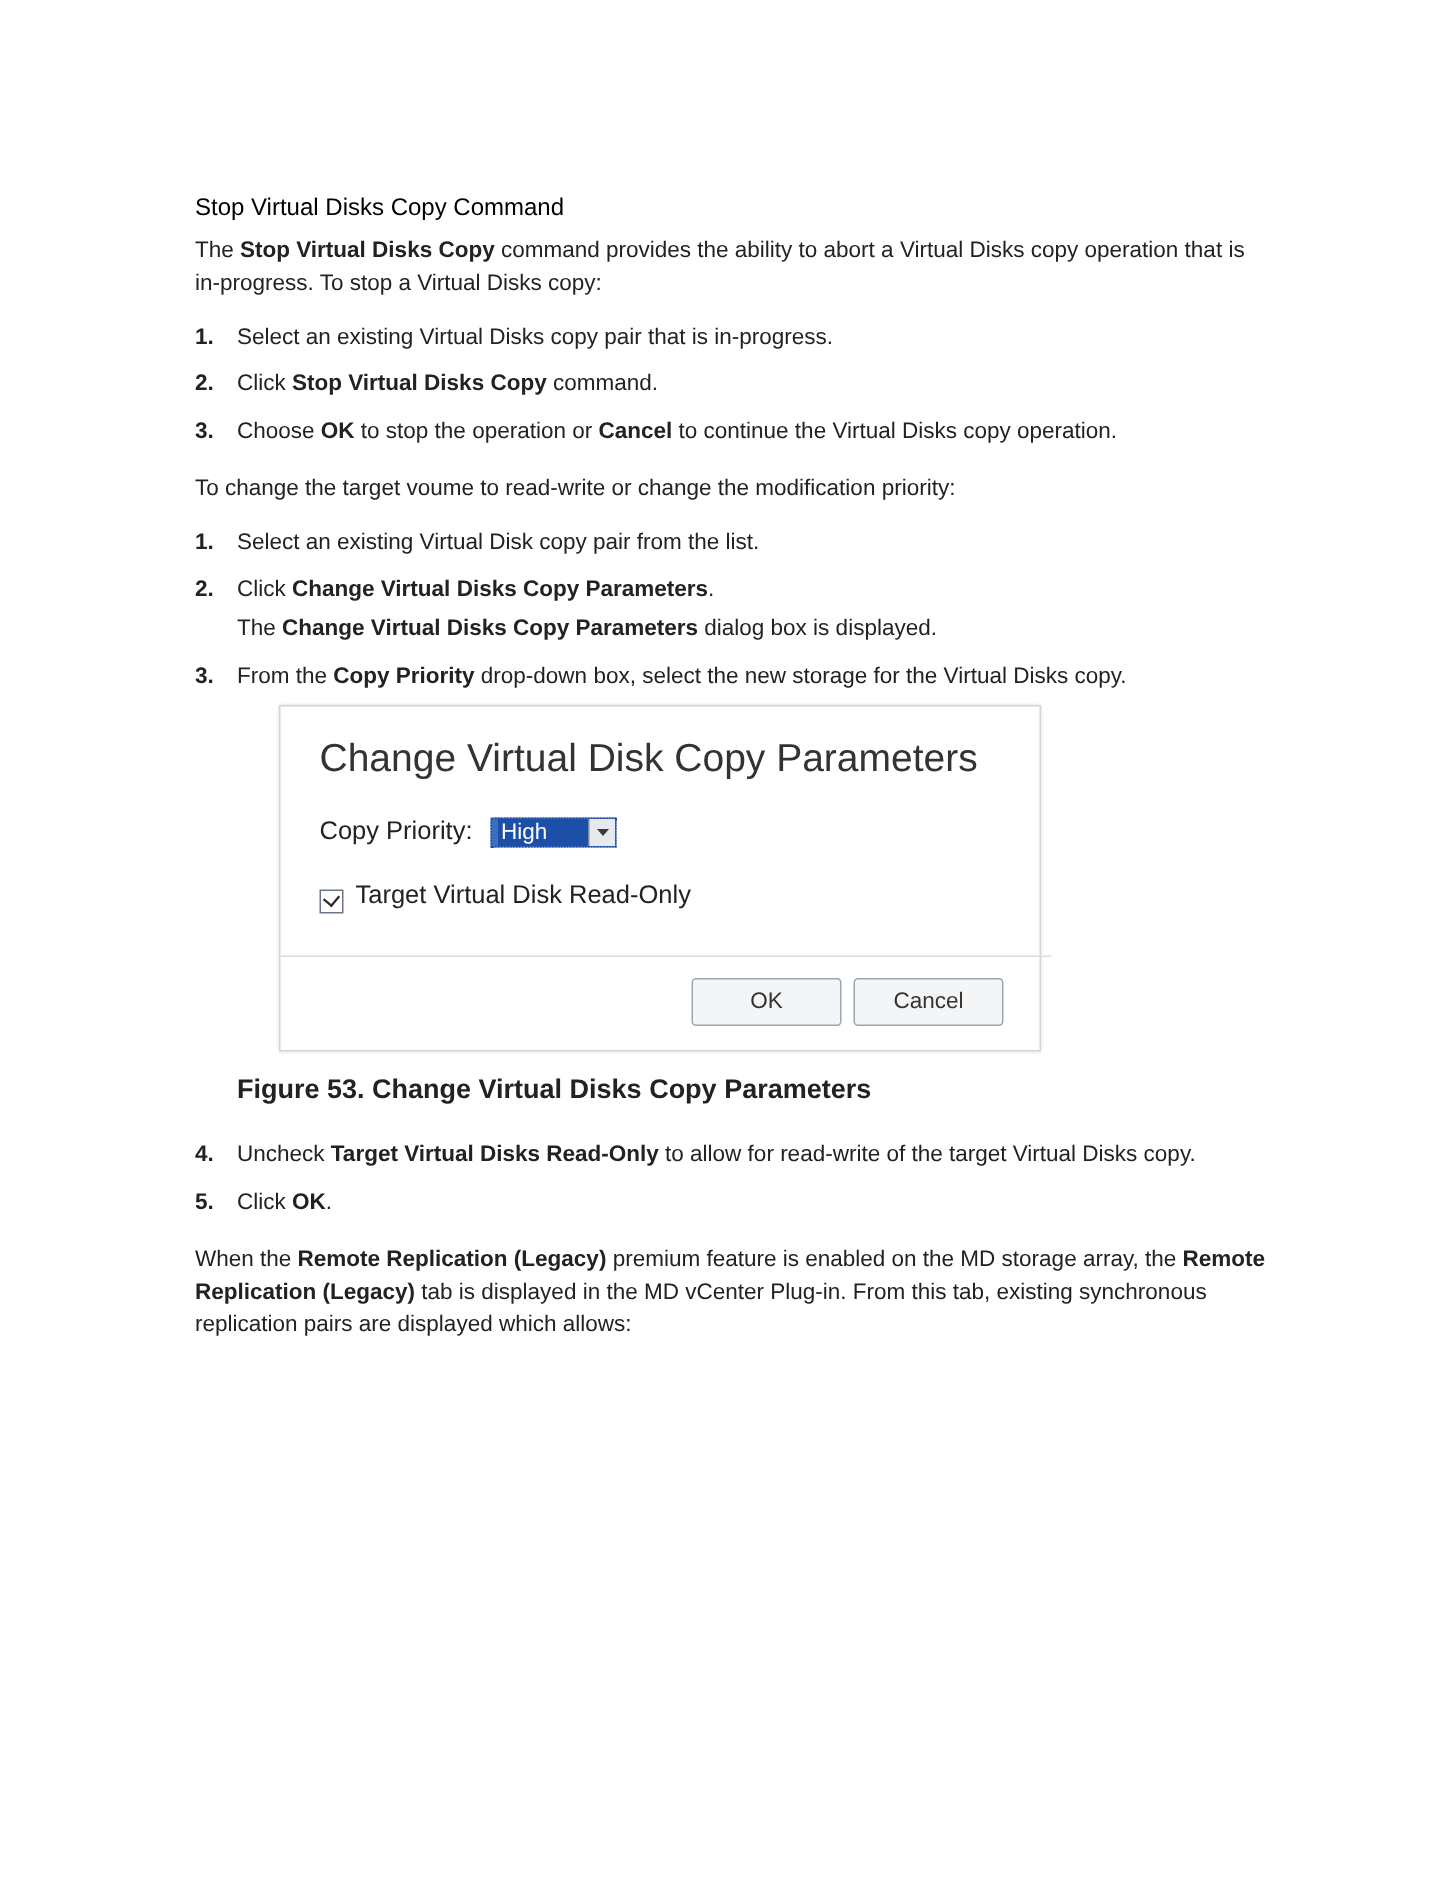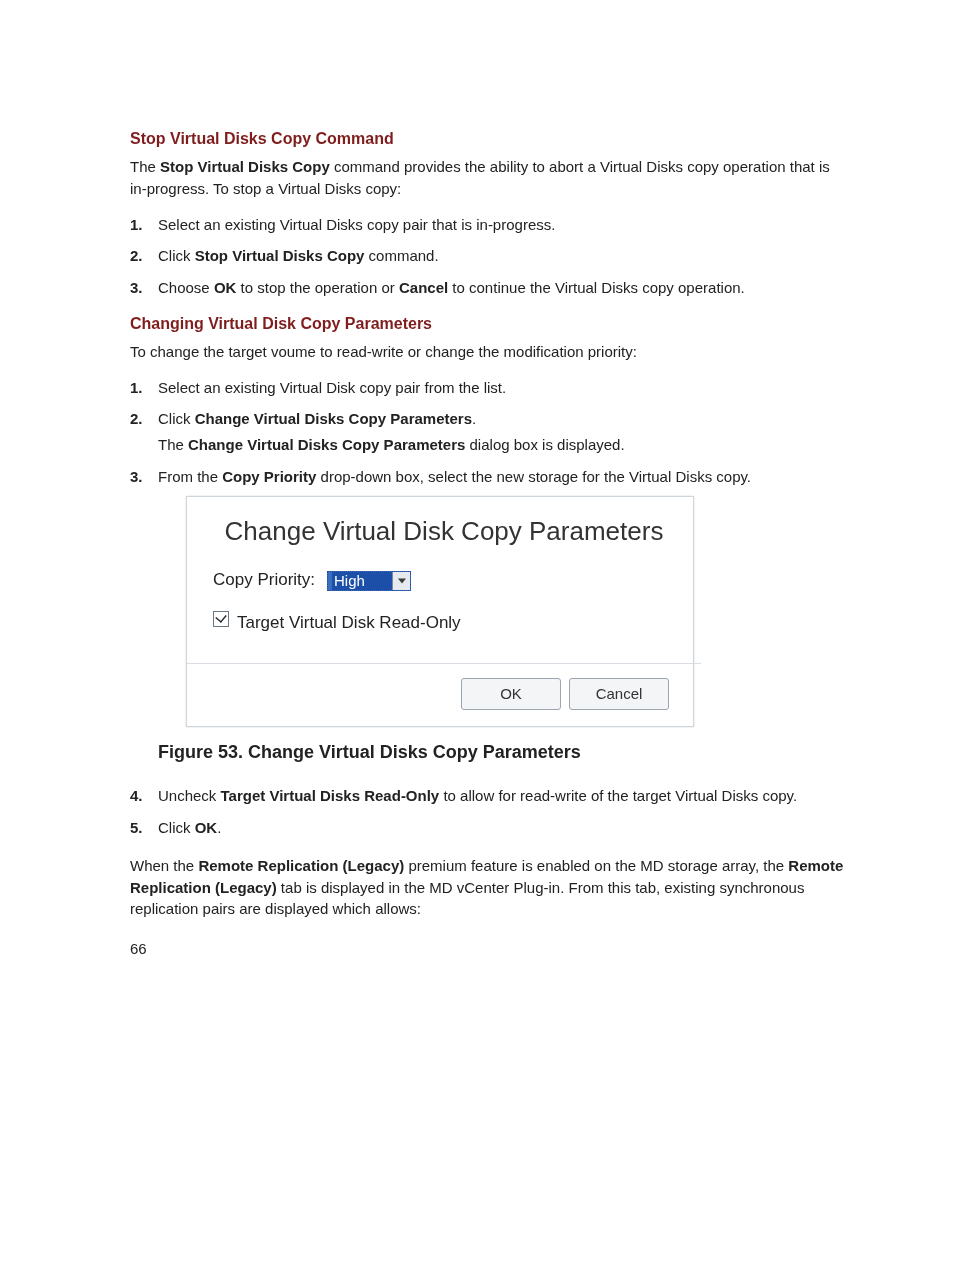--- a/index.html
+++ b/index.html
@@ -9,22 +9,22 @@
     margin: 0;
     padding: 0;
     background: #fff;
   }
   .page {
     width: 954px;
     box-sizing: border-box;
     padding: 130px 110px 60px 130px;
   }
   .sec-hd {
-    color: #7f1d1d;
-    font-weight: bold;
+    color: #000000;
+    font-weight: normal;
     font-size: 16px;
     margin: 0 0 8px 0;
   }
   p { margin: 0 0 14px 0; line-height: 1.45; }
   .bold { font-weight: bold; }
   ol.numlist {
     margin: 0 0 16px 0;
     padding: 0 0 0 28px;
     list-style: none;
     counter-reset: item;
@@ -72,21 +72,20 @@
   .dialog-inner {
     padding: 16px 18px 12px 26px;
     font-family: "Segoe UI", Tahoma, sans-serif;
     color: #222;
   }
   .dialog-title {
     font-size: 26px;
     margin: 0 0 18px 0;
     font-weight: normal;
     color: #333;
-    text-align: center;
   }
   .row1 {
     display: flex;
     align-items: center;
     gap: 12px;
     font-size: 17px;
     margin-bottom: 18px;
   }
   .dropdown {
     display: inline-flex;
@@ -115,21 +114,21 @@
     height: 18px;
     background: #e6e9ed;
     border-left: 1px solid #7a8aa0;
     display: flex;
     align-items: center;
     justify-content: center;
   }
   .dropdown .arrow svg { width: 8px; height: 6px; }
   .row2 {
     display: flex;
-    align-items: flex-start;
+    align-items: flex-end;
     gap: 8px;
     font-size: 17px;
     margin-bottom: 28px;
   }
   .chk {
     width: 14px; height: 14px;
     border: 1px solid #6b7785;
     background: #fff;
     position: relative;
   }
@@ -173,21 +172,20 @@
   <ol class="numlist">
     <li><span>Select an existing Virtual Disks copy pair that is in-progress.</span></li>
     <li>
       <span>Click </span><span class="bold">Stop Virtual Disks Copy</span><span> command.</span>
     </li>
     <li>
       <span>Choose </span><span class="bold">OK</span><span> to stop the operation or </span><span class="bold">Cancel</span><span> to continue the Virtual Disks copy operation.</span>
     </li>
   </ol>
 
-  <div class="sec-hd">Changing Virtual Disk Copy Parameters</div>
   <p>To change the target voume to read-write or change the modification priority:</p>
   <ol class="numlist">
     <li><span>Select an existing Virtual Disk copy pair from the list.</span></li>
     <li>
       <span>Click </span><span class="bold">Change Virtual Disks Copy Parameters</span><span>.</span>
       <div class="subp">
         <span>The </span><span class="bold">Change Virtual Disks Copy Parameters</span><span> dialog box is displayed.</span>
       </div>
     </li>
     <li>
@@ -226,14 +224,13 @@
     </li>
     <li>
       <span>Click </span><span class="bold">OK</span><span>.</span>
     </li>
   </ol>
 
   <p>
     <span>When the </span><span class="bold">Remote Replication (Legacy)</span><span> premium feature is enabled on the MD storage array, the </span><span class="bold">Remote Replication (Legacy)</span><span> tab is displayed in the MD vCenter Plug-in. From this tab, existing synchronous replication pairs are displayed which allows:</span>
   </p>
 
-  <div class="pgno">66</div>
 </div>
 
 </body></html>

